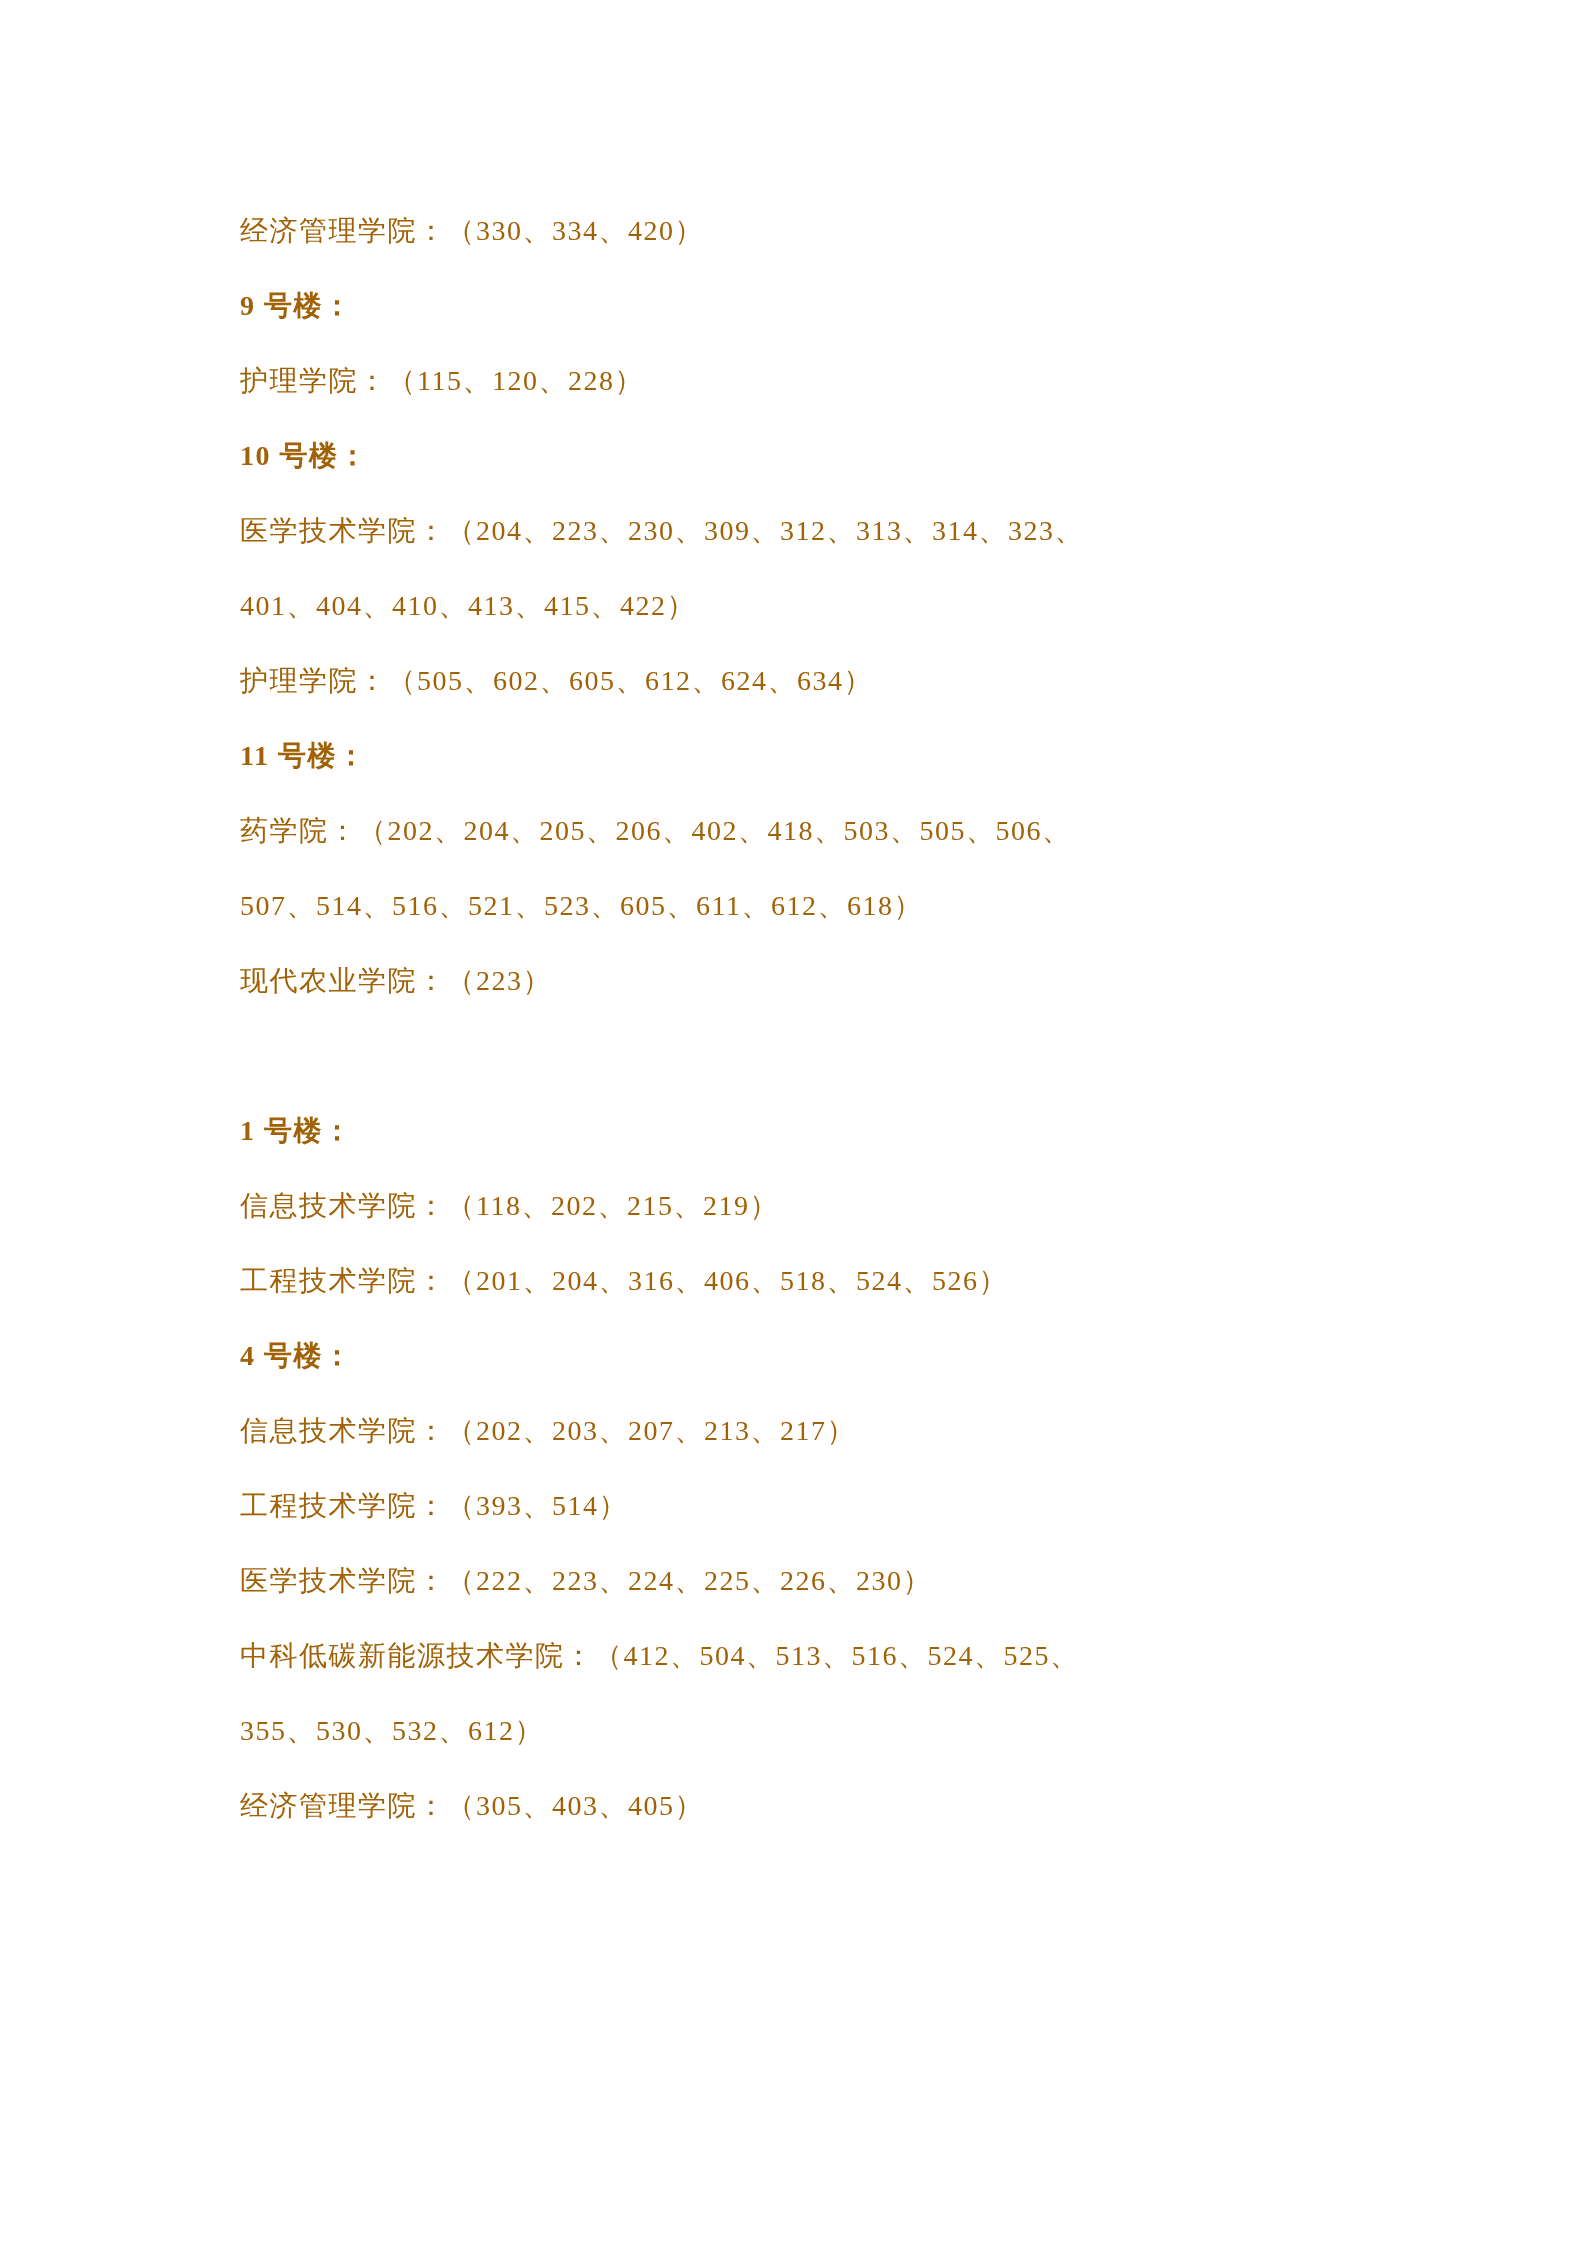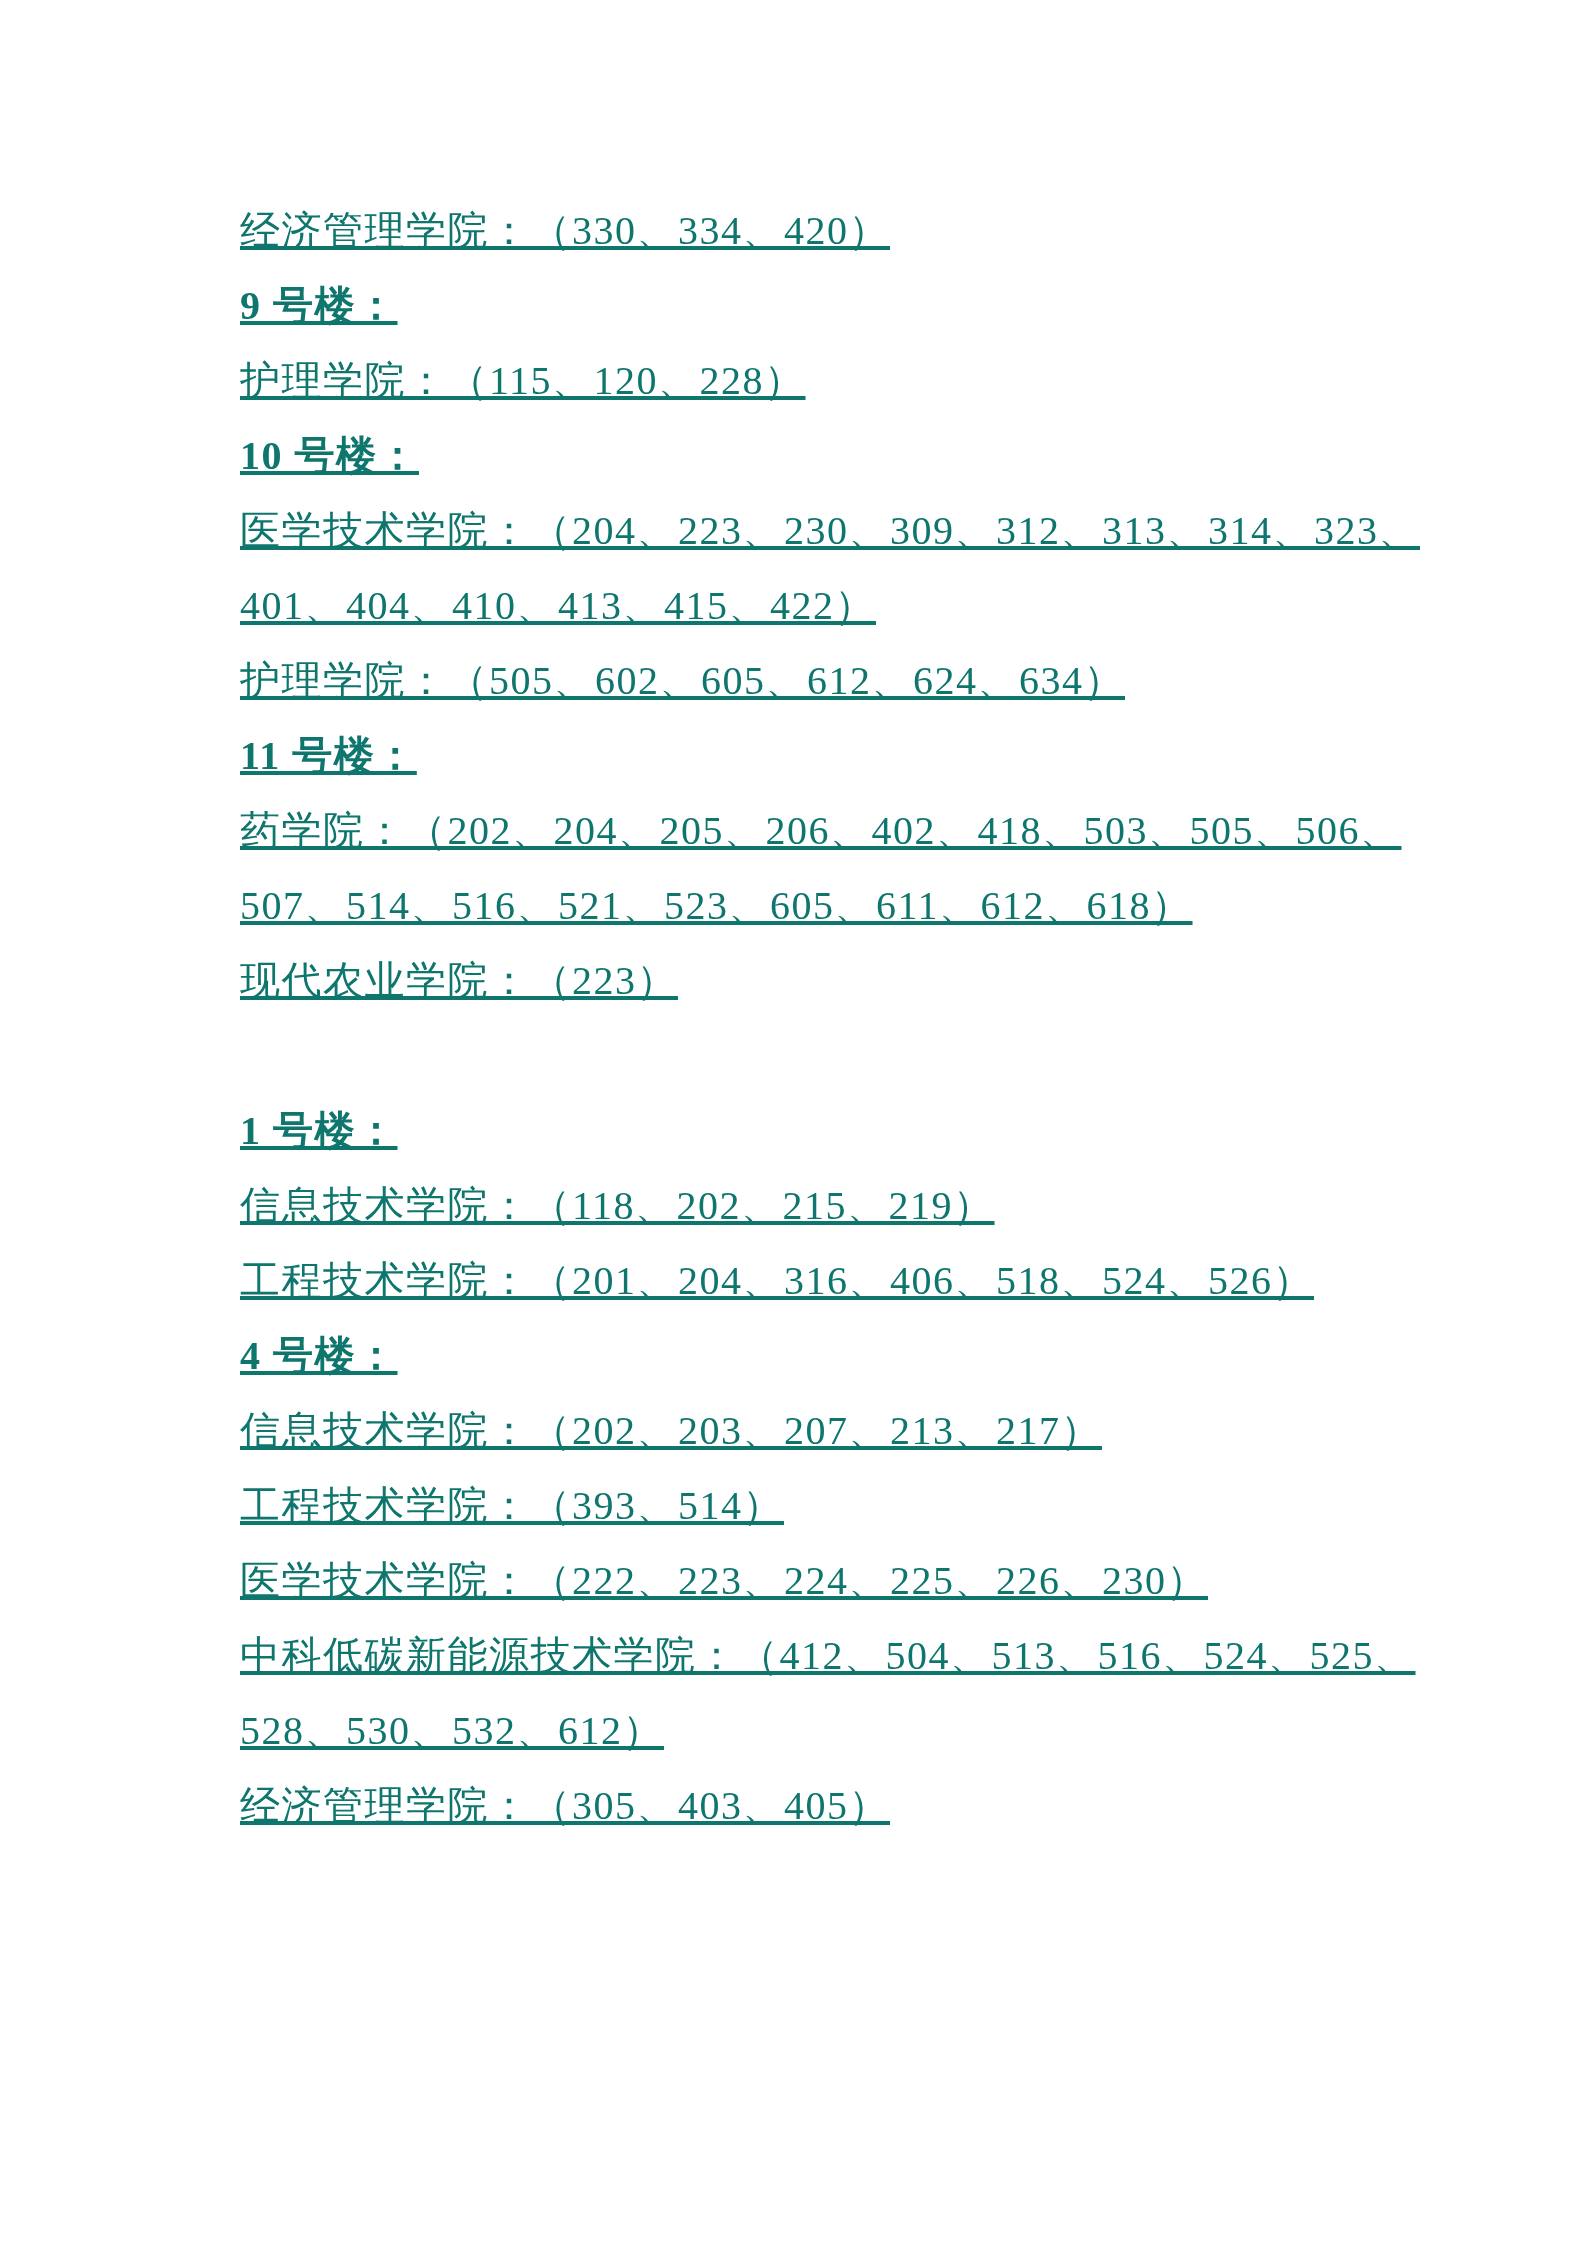--- a/index.html
+++ b/index.html
@@ -14,28 +14,27 @@
     overflow: hidden;
   }
   .doc {
     position: absolute;
     left: 240px;
     top: 193px;
     width: 1107px;
   }
   .line {
     font-family: "Liberation Serif", "DejaVu Serif", serif;
-    font-size: 40px;
+    font-size: 28px;
     line-height: 75px;
     height: 75px;
-    color: #0f766e;
+    color: #a16207;
     letter-spacing: 1.5px;
     white-space: nowrap;
     font-weight: normal;
-    text-decoration: underline;
   }
   .line.heading {
     font-weight: bold;
   }
   .line.spacer {
     height: 75px;
   }
 </style>
 </head>
 <body>
@@ -54,15 +53,15 @@
     <div class="line body">现代农业学院：（223）</div>
     <div class="line spacer"></div>
     <div class="line heading">1 号楼：</div>
     <div class="line body">信息技术学院：（118、202、215、219）</div>
     <div class="line body">工程技术学院：（201、204、316、406、518、524、526）</div>
     <div class="line heading">4 号楼：</div>
     <div class="line body">信息技术学院：（202、203、207、213、217）</div>
     <div class="line body">工程技术学院：（393、514）</div>
     <div class="line body">医学技术学院：（222、223、224、225、226、230）</div>
     <div class="line body">中科低碳新能源技术学院：（412、504、513、516、524、525、</div>
-    <div class="line body">528、530、532、612）</div>
+    <div class="line body">355、530、532、612）</div>
     <div class="line body">经济管理学院：（305、403、405）</div>
   </div>
 
 </body></html>

